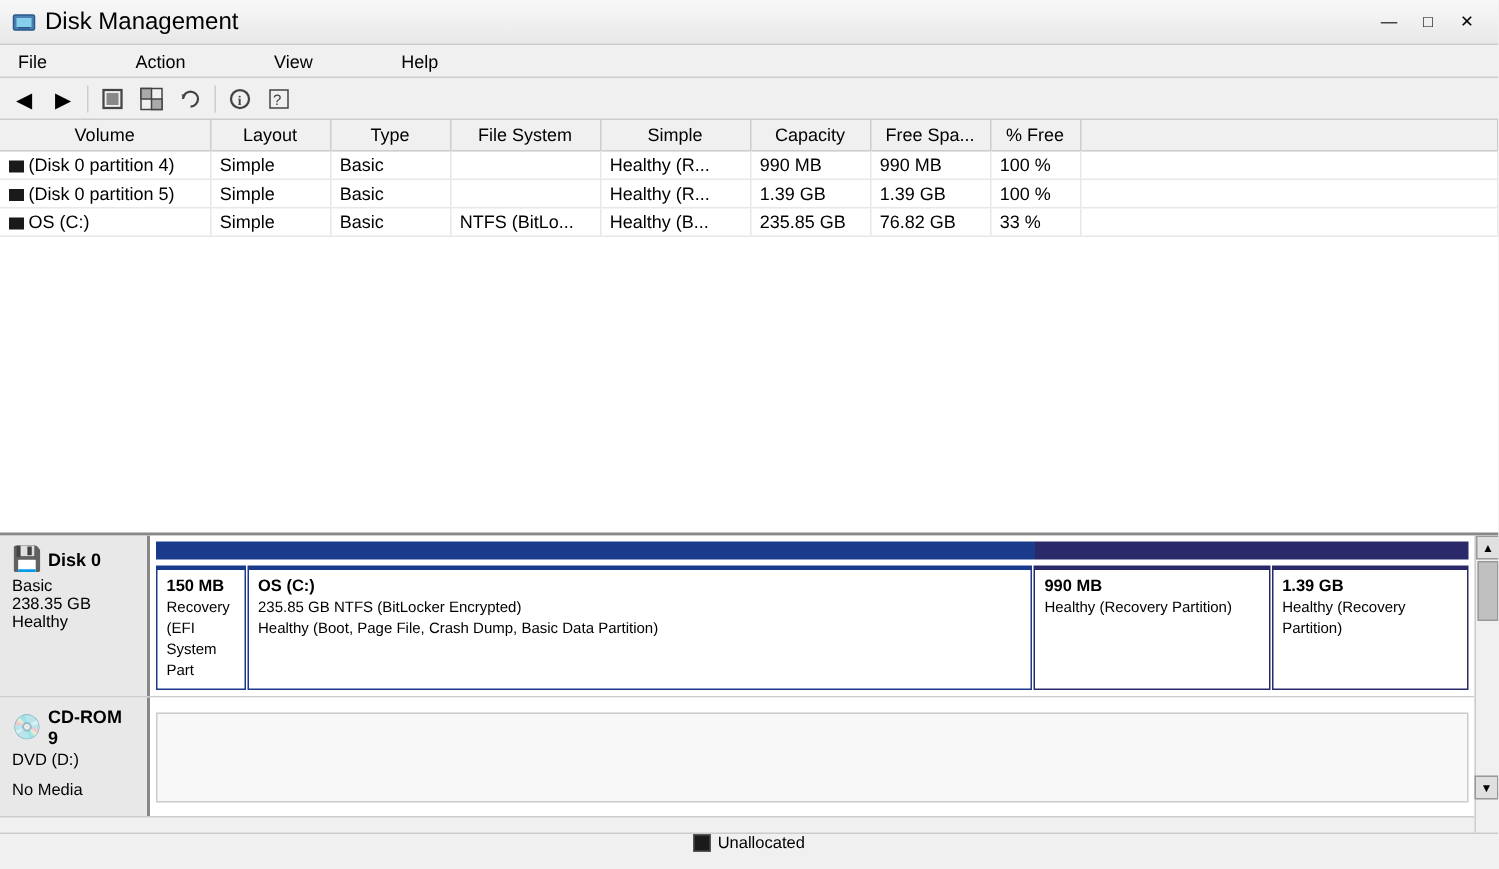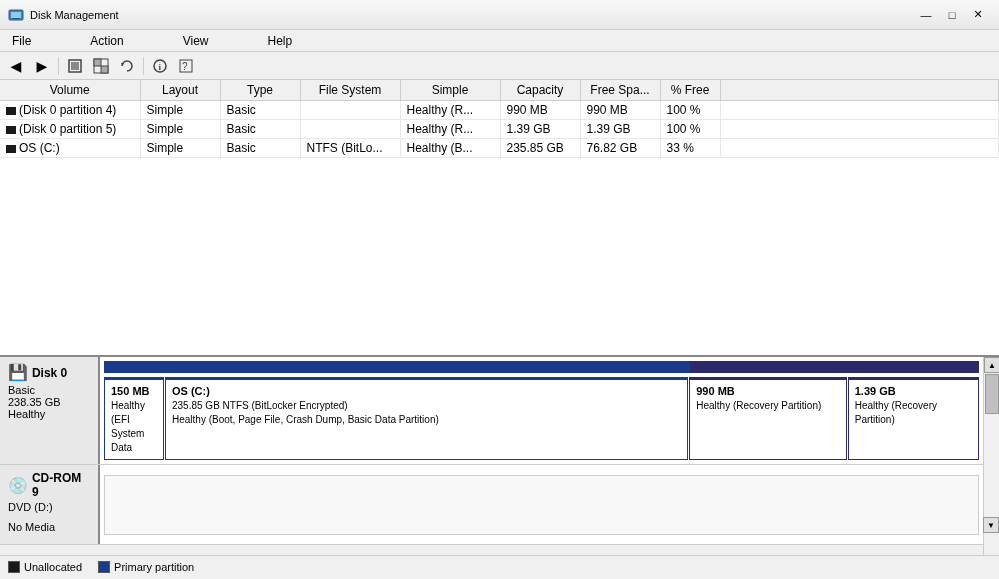--- a/index.html
+++ b/index.html
@@ -21,21 +21,21 @@
       gap: 6px;
     }
     .title-bar-icon {
       width: 16px;
       height: 16px;
       display: flex;
       align-items: center;
       justify-content: center;
     }
     .title-bar-text {
-      font-size: 11px;
+      font-size: 16px;
       color: #000;
     }
     .title-bar-controls {
       display: flex;
       gap: 0;
     }
     .title-btn {
       width: 26px;
       height: 20px;
       border: none;
@@ -174,20 +174,21 @@
       height: 22px;
       display: flex;
       align-items: center;
       padding: 0 8px;
       gap: 16px;
       font-size: 11px;
       position: absolute;
       bottom: 0;
       left: 0;
       right: 0;
+      flex-direction: column;
     }
     .legend-item {
       display: flex;
       align-items: center;
       gap: 4px;
     }
     .legend-swatch {
       width: 12px;
       height: 12px;
       border: 1px solid #555;
@@ -408,21 +409,21 @@
           <div class="disk0-bar">
             <div style="width:5%; background:#1a3a8c;"></div>
             <div style="width:62%; background:#1a3a8c;"></div>
             <div style="width:18%; background:#2a2a6a;"></div>
             <div style="width:15%; background:#2a2a6a;"></div>
           </div>
 
           <div style="display:flex; flex:1; gap:1px;">
             <div class="partition-cell cell-blue" style="width:5%; min-width:60px;">
               <div class="part-size">150 MB</div>
-              <div>Healthy (EFI System Data</div>
+              <div>Recovery (EFI System Part</div>
             </div>
             <div class="partition-cell cell-blue" style="flex:1;">
               <div class="part-size">OS  (C:)</div>
               <div>235.85 GB NTFS (BitLocker Encrypted)</div>
               <div>Healthy (Boot, Page File, Crash Dump, Basic Data Partition)</div>
             </div>
             <div class="partition-cell cell-dark" style="width:18%; min-width:80px;">
               <div class="part-size">990 MB</div>
               <div>Healthy (Recovery Partition)</div>
             </div>

